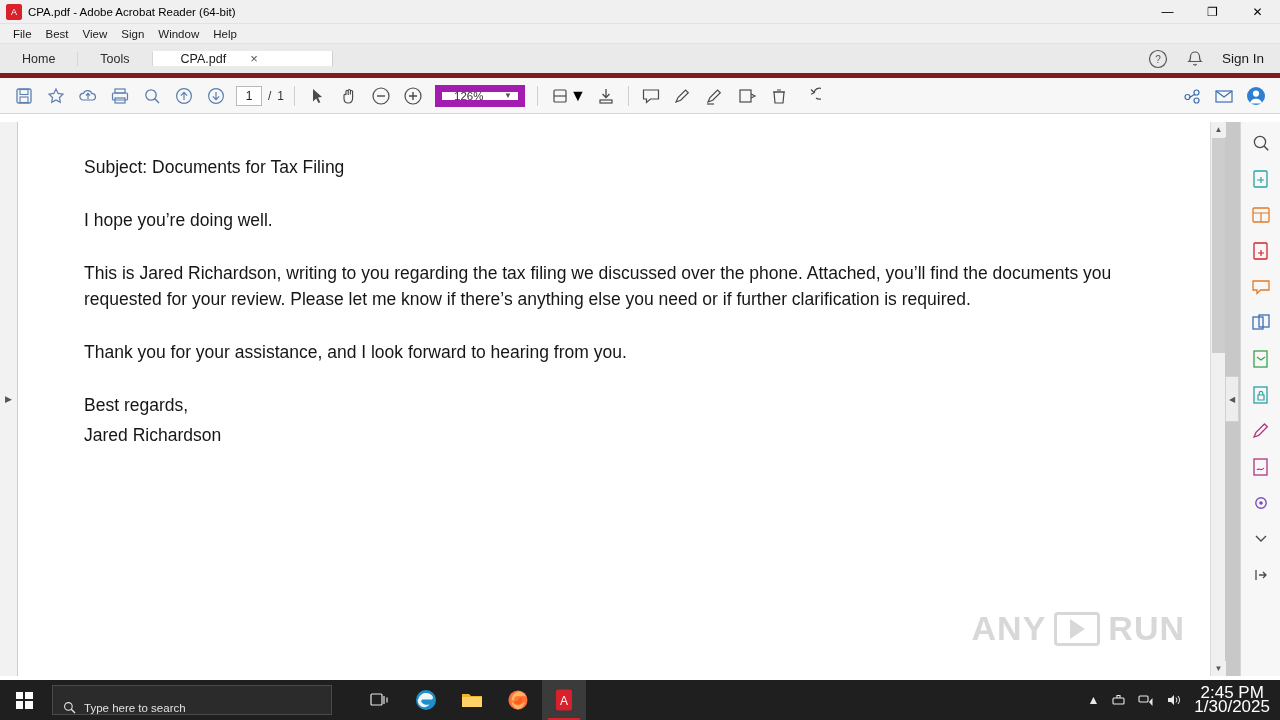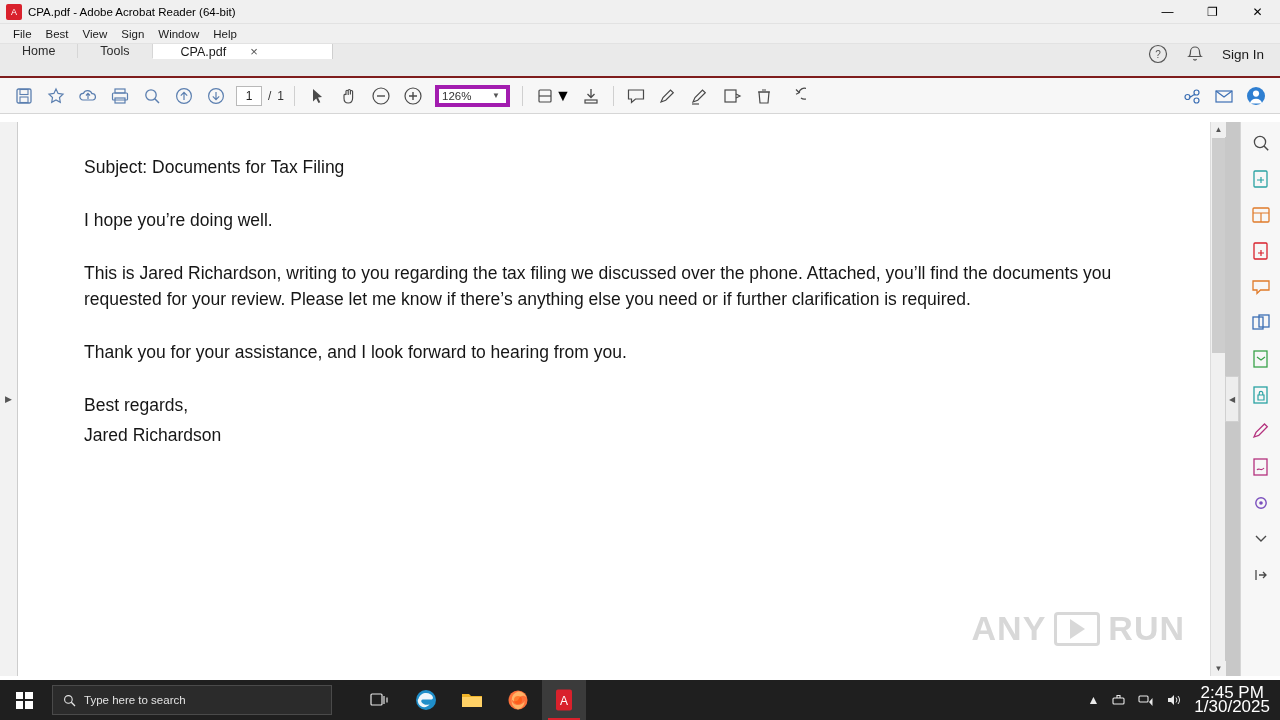--- a/index.html
+++ b/index.html
@@ -32,22 +32,22 @@
 
   
   .menubar {
     height: 20px; display: flex; align-items: center;
     background: #f0f0f0; padding-left: 6px; border-bottom: 1px solid #e2e2e2;
   }
   .menuitem { font-size: 11.5px; color: #1a1a1a; padding: 2px 7px; }
 
   
   .tabstrip {
-    height: 34px; background: #eaeaea; display: flex; align-items: flex-start;
-    border-bottom: 2px solid #7f1d1d; position: relative;
+    height: 34px; background: #eaeaea; display: flex; align-items: center;
+    border-bottom: 5px solid #7f1d1d; position: relative;
   }
   .tabbtn {
     display: flex; align-items: center; justify-content: center;
     padding: 0 22px; font-size: 12.5px; color: #2b2b2b;
     border-right: 1px solid #d6d6d6;
   }
   .doctab {
     display: flex; align-items: center; gap: 10px;
     background: #ffffff; padding: 0 12px 0 28px; min-width: 180px;
     border-right: 1px solid #cfcfcf; font-size: 12.5px; color: #1a1a1a;
@@ -69,22 +69,22 @@
   .tsep { width: 1px; height: 20px; background: #d0d0d0; margin: 0 6px; }
   .pagebox {
     display: flex; align-items: center; gap: 6px; font-size: 12px; color: #333; margin: 0 4px;
   }
   .pagebox input {
     width: 26px; height: 20px; font-size: 12px; text-align: center;
     border: 1px solid #b9b9b9; background: #fff; color: #222;
     font-family: "Liberation Sans", sans-serif;
   }
   .zoombox {
-    display: flex; align-items: center; border: 4px solid #a21caf; background: #fff;
-    height: 22px; margin: 16px 6px; padding-left: 3px;
+    display: flex; align-items: center; border: 7px solid #a21caf; background: #fff;
+    height: 22px; margin: 16px 6px; padding-left: 12px;
   }
   .zoombox .zval { font-size: 11.5px; color: #333; width: 44px; }
   .zoombox .zcaret { width: 20px; text-align: center; font-size: 8px; color: #555; }
   .spacer { flex: 1; }
 
   
   .docarea {
     position: absolute; left: 0; top: 122px; right: 0; bottom: 44px;
     background: #c8c8c8;
   }
@@ -156,21 +156,21 @@
   
   .taskbar {
     position: absolute; left: 0; bottom: 0; width: 1280px; height: 40px;
     background: #1f1f1f; display: flex; align-items: center;
   }
   .startbtn { width: 48px; height: 40px; display: flex; align-items: center; justify-content: center; }
   .winlogo { width: 17px; height: 17px; display: grid; grid-template-columns: 1fr 1fr; grid-gap: 2px; }
   .winlogo i { background: #fff; display: block; }
   .searchbox {
     width: 280px; height: 30px; background: #2b2b2b; border: 1px solid #4a4a4a;
-    display: flex; align-items: center; gap: 8px; padding-left: 10px; margin-left: 4px;
+    display: flex; align-items: flex-end; gap: 8px; padding-left: 10px; margin-left: 4px;
   }
   .searchbox .sicon { color: #e6e6e6; font-size: 12px; }
   .searchbox .stext { color: #e2e2e2; font-size: 11.5px; }
   .tasks { display: flex; align-items: center; gap: 2px; margin-left: 26px; }
   .taskicon {
     width: 44px; height: 40px; display: flex; align-items: center; justify-content: center;
     position: relative;
   }
   .taskicon.active { background: #3b3b3b; }
   .taskicon.active::after {

